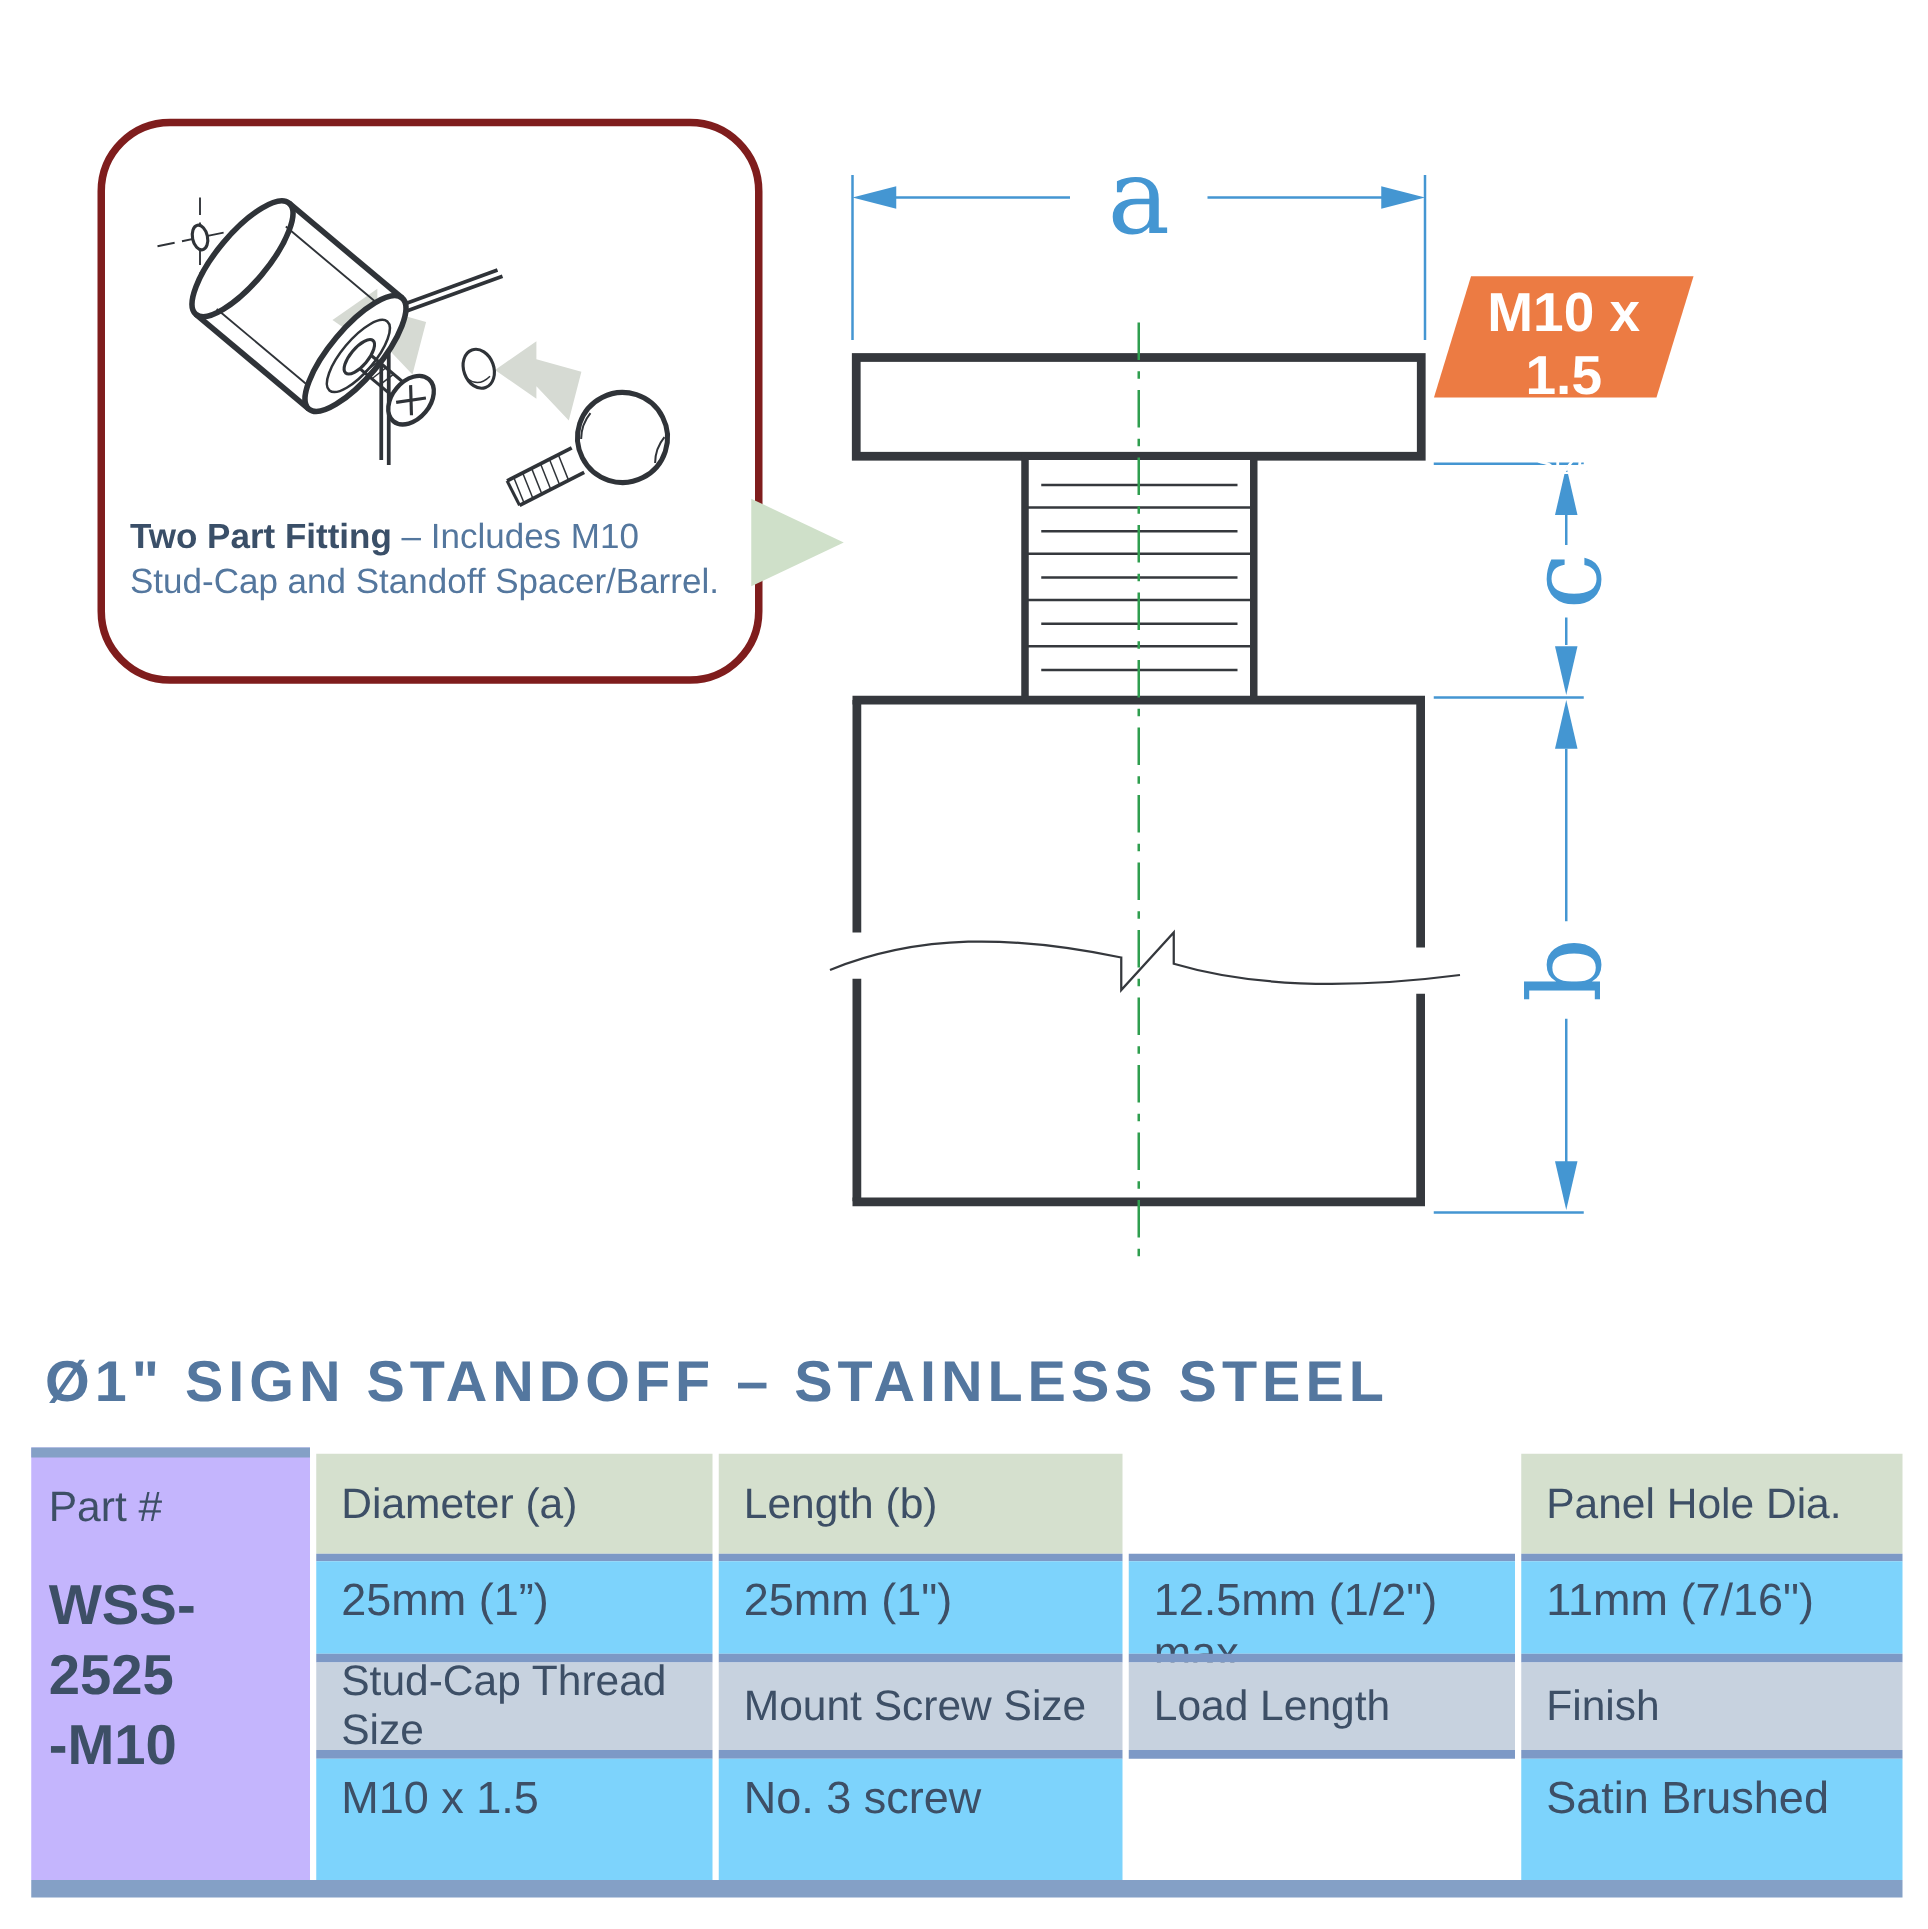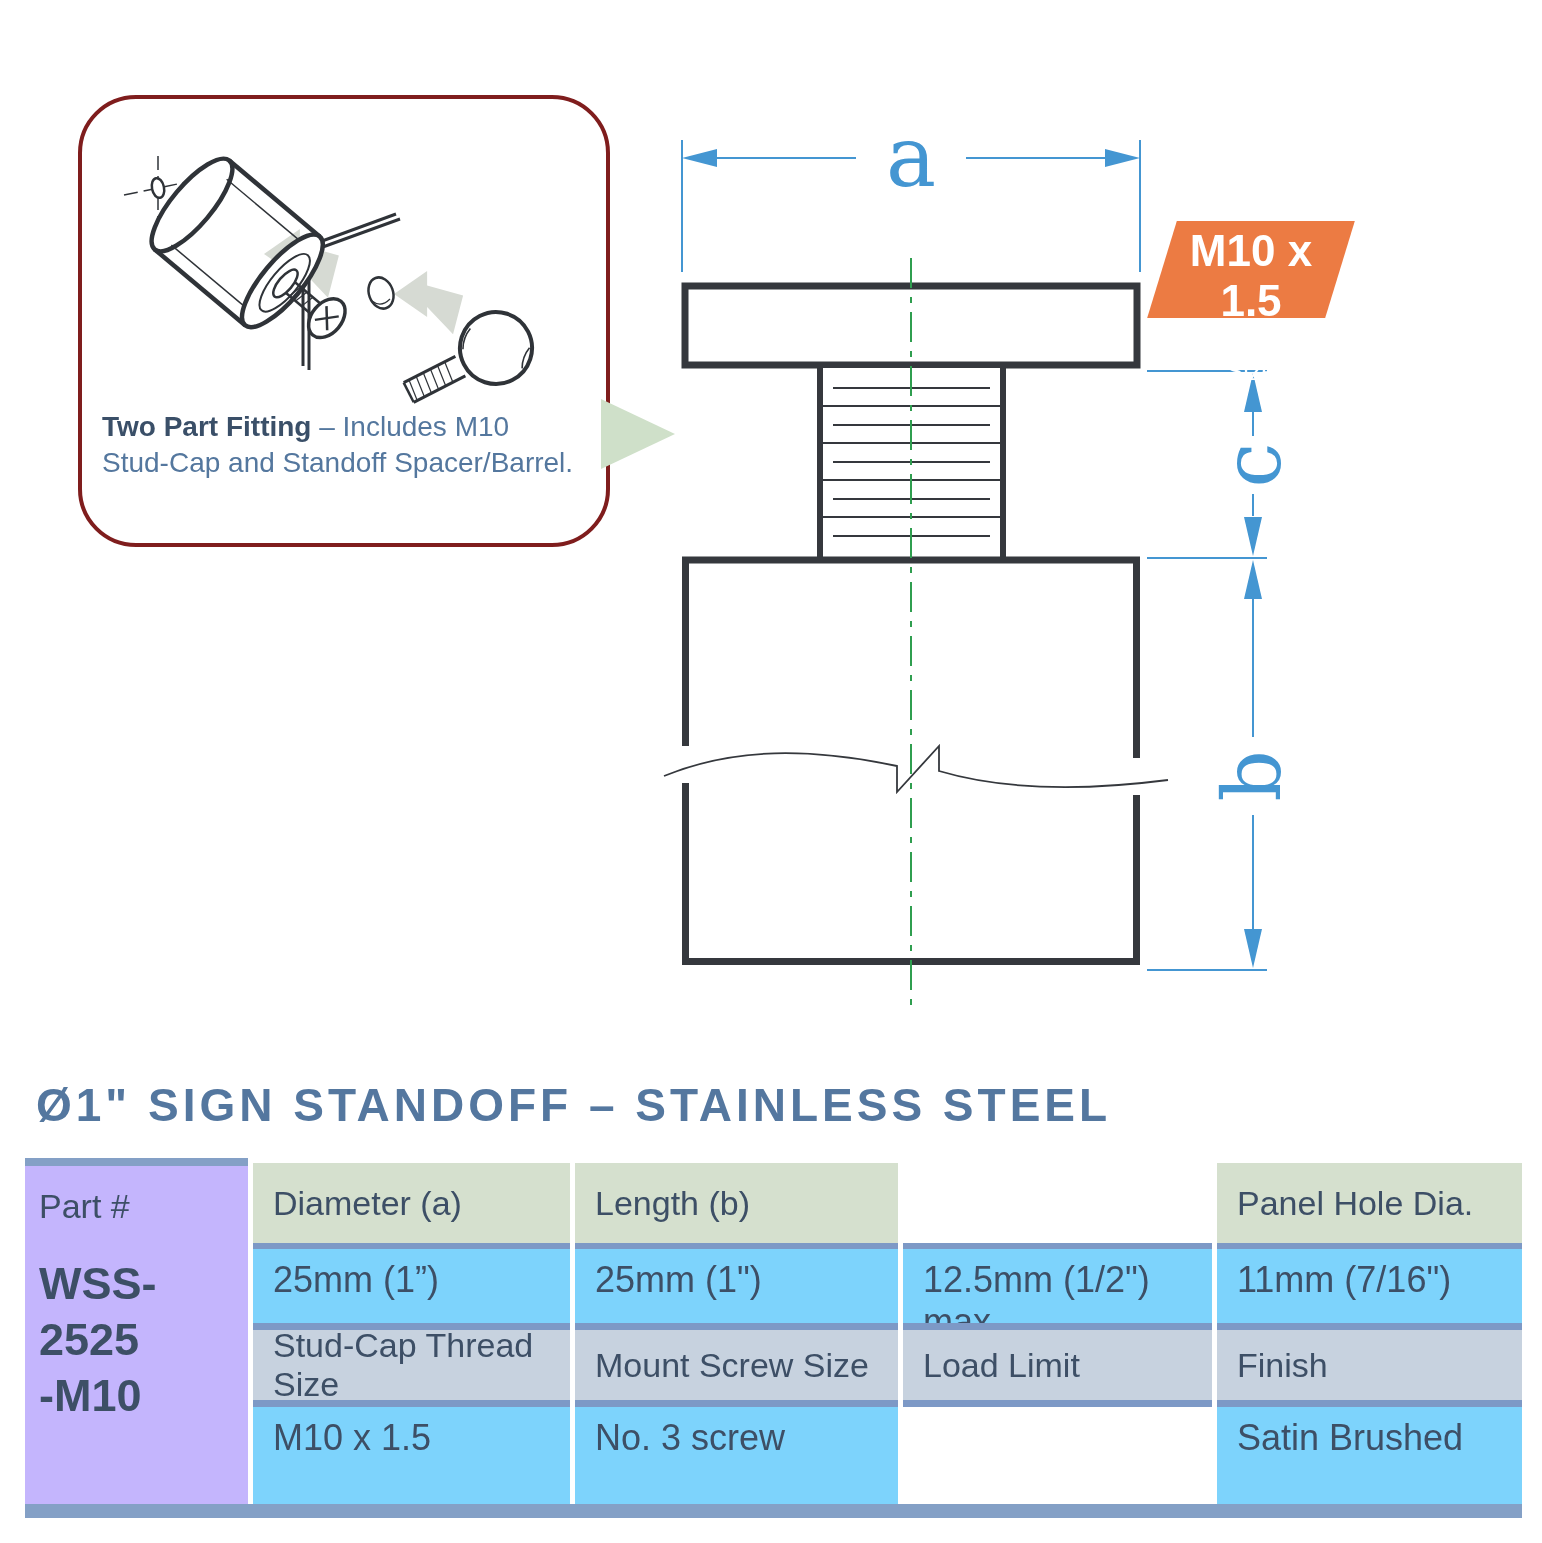--- a/index.html
+++ b/index.html
@@ -4,21 +4,21 @@
 <style>
   html,body { margin:0; padding:0; background:#ffffff; }
   #canvas {
     position:relative; width:1542px; height:1543px; background:#ffffff;
     font-family:"Liberation Sans", sans-serif; overflow:hidden;
   }
 
   
   .callout {
     position:absolute; left:78px; top:95px; width:532px; height:452px;
-    border:4px solid #7f1d1d; border-radius:58px; box-sizing:border-box;
+    border:6px solid #7f1d1d; border-radius:58px; box-sizing:border-box;
     background:#ffffff; z-index:2;
   }
   .callout-tail {
     position:absolute; left:601px; top:399px; width:0; height:0; z-index:2;
     border-top:35px solid transparent; border-bottom:35px solid transparent;
     border-left:74px solid #cfe0c9;
   }
   .callout-illustration { position:absolute; left:14px; top:14px; }
   .callout-text {
     position:absolute; left:20px; top:310px; width:478px;
@@ -233,21 +233,21 @@
     <div class="td" style="grid-row:3;grid-column:4">12.5mm (1/2") max</div>
     <div class="td" style="grid-row:3;grid-column:5">11mm (7/16")</div>
 
     <div class="sep" style="grid-row:4;grid-column:2"></div>
     <div class="sep" style="grid-row:4;grid-column:3"></div>
     <div class="sep" style="grid-row:4;grid-column:4"></div>
     <div class="sep" style="grid-row:4;grid-column:5"></div>
 
     <div class="th-blue" style="grid-column:2">Stud-Cap Thread Size</div>
     <div class="th-blue" style="grid-column:3">Mount Screw Size</div>
-    <div class="th-blue" style="grid-column:4">Load Limit</div>
+    <div class="th-blue" style="grid-column:4">Load Length</div>
     <div class="th-blue" style="grid-column:5">Finish</div>
 
     <div class="sep" style="grid-row:6;grid-column:2"></div>
     <div class="sep" style="grid-row:6;grid-column:3"></div>
     <div class="sep" style="grid-row:6;grid-column:4"></div>
     <div class="sep" style="grid-row:6;grid-column:5"></div>
 
     <div class="td" style="grid-row:7;grid-column:2">M10 x 1.5</div>
     <div class="td" style="grid-row:7;grid-column:3">No. 3 screw</div>
     <div class="td" style="grid-row:7;grid-column:5">Satin Brushed</div>

